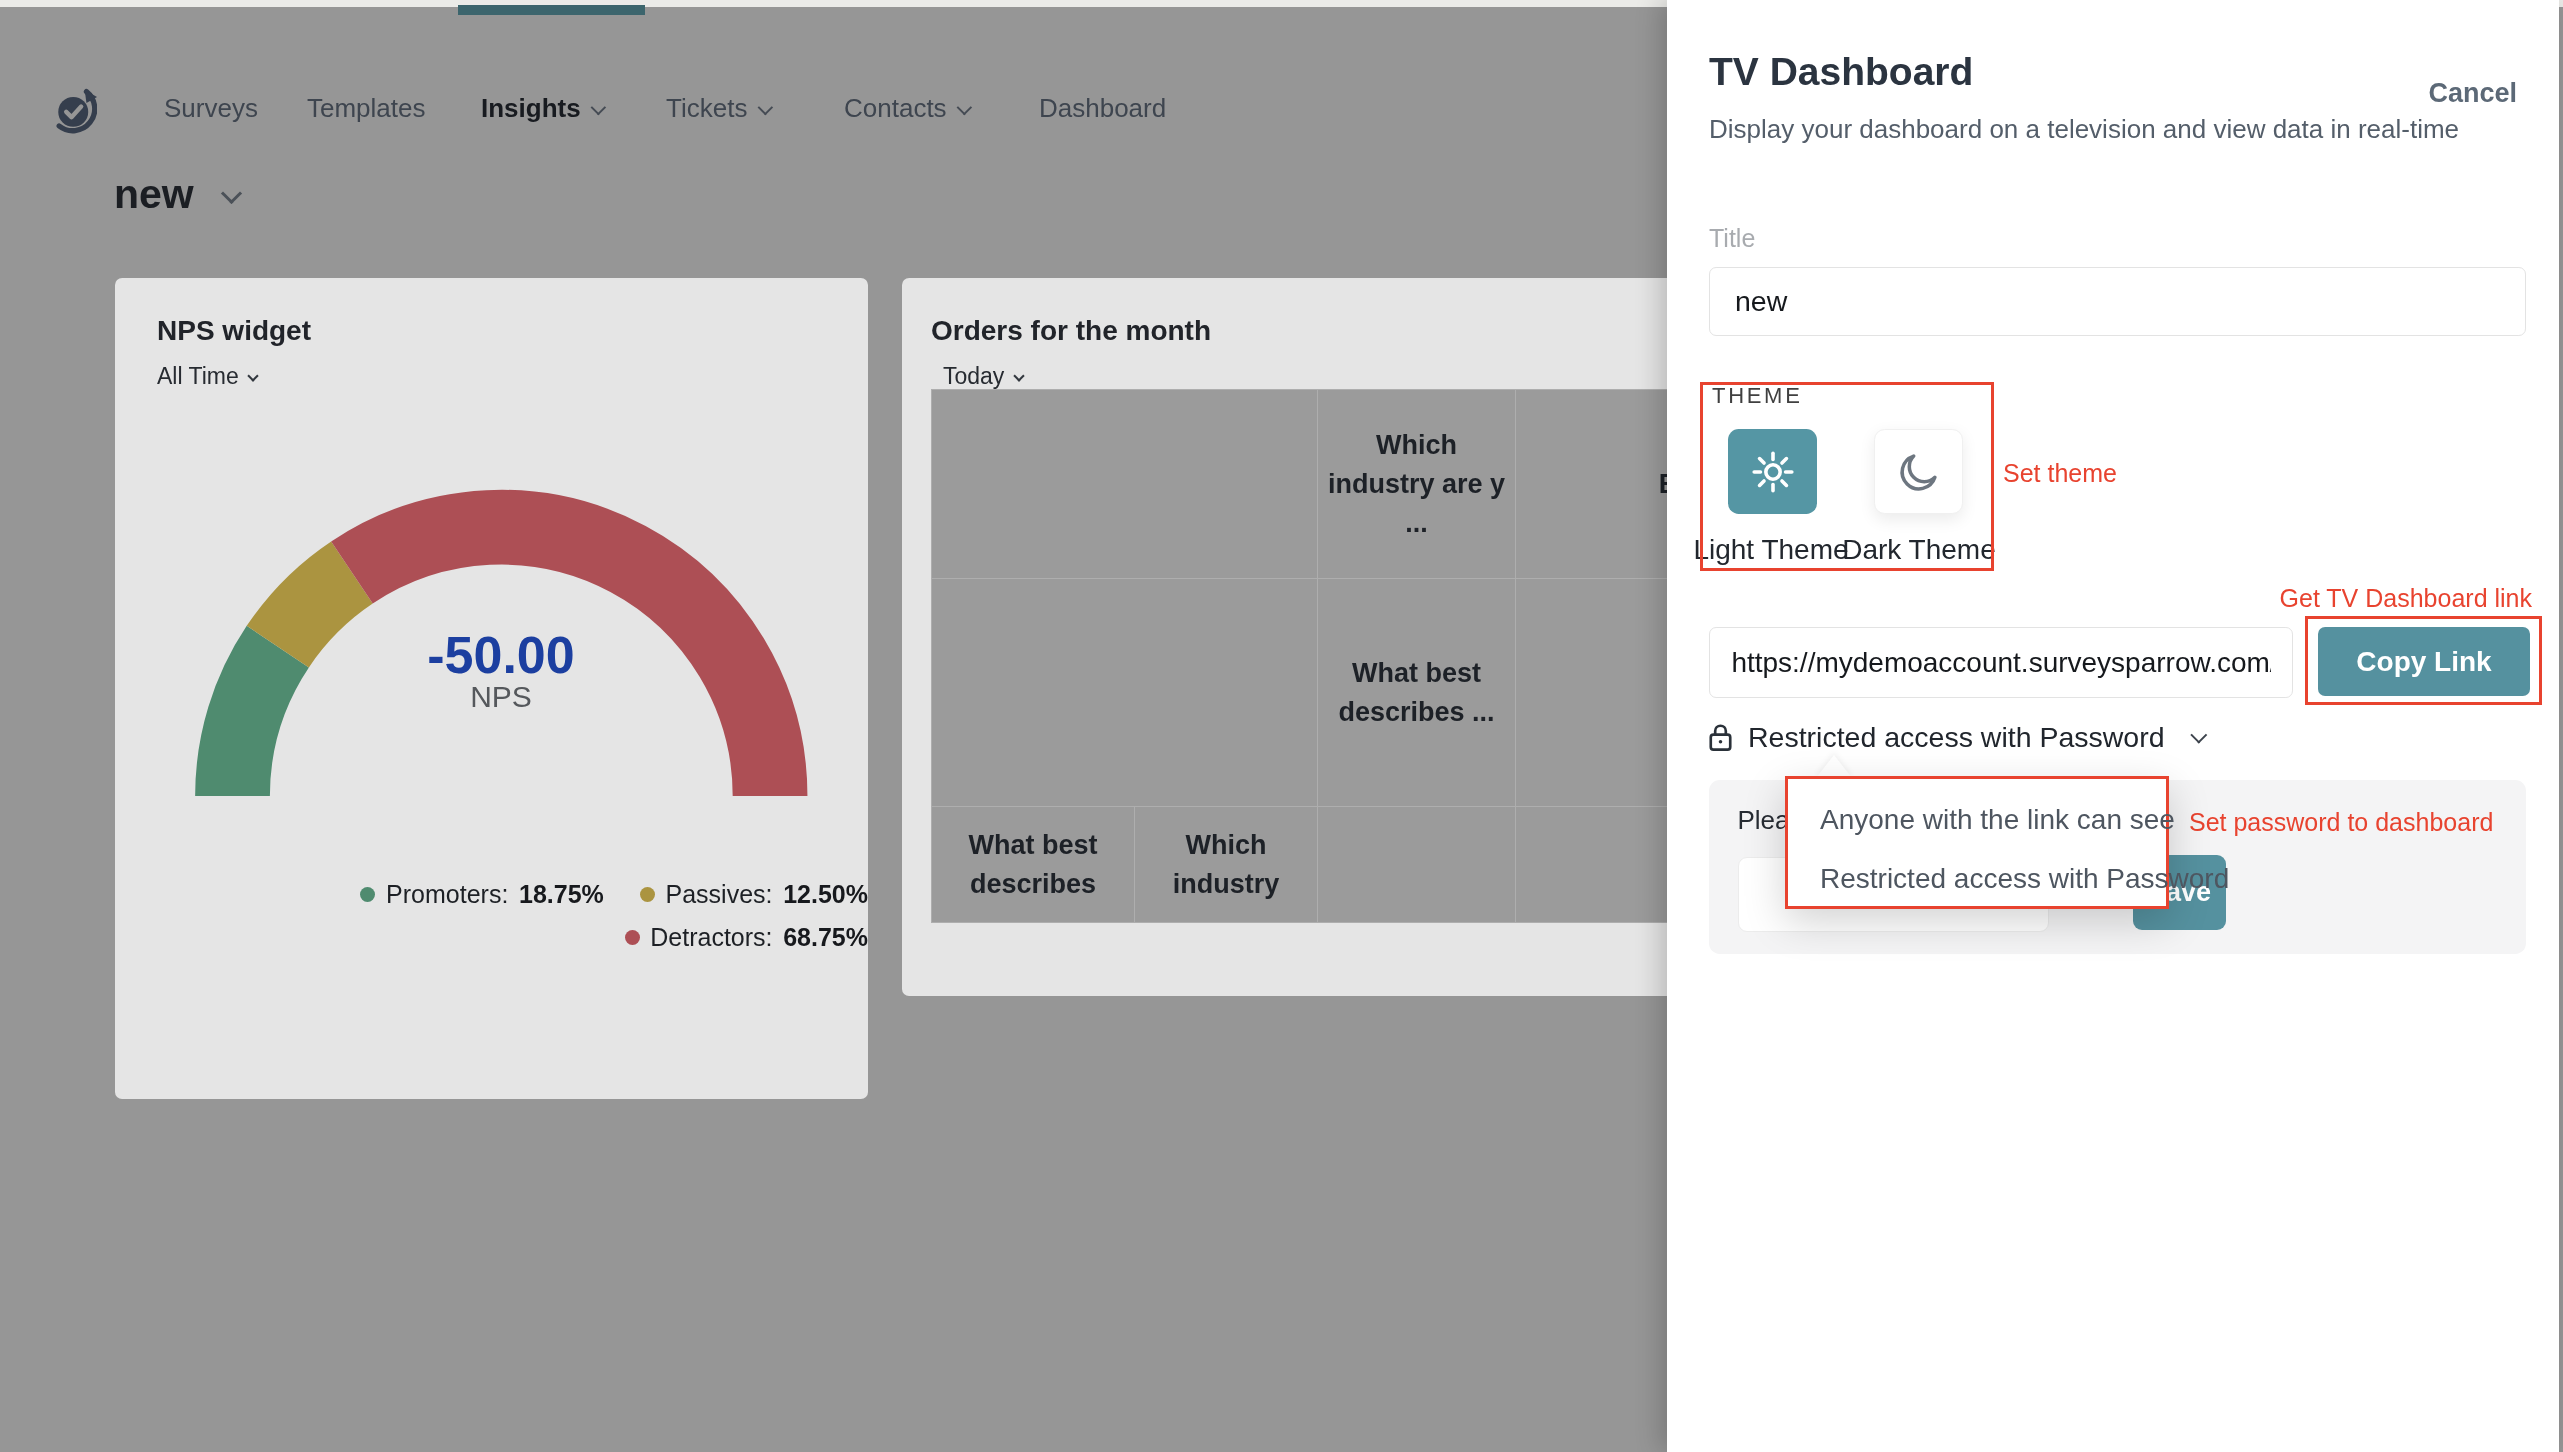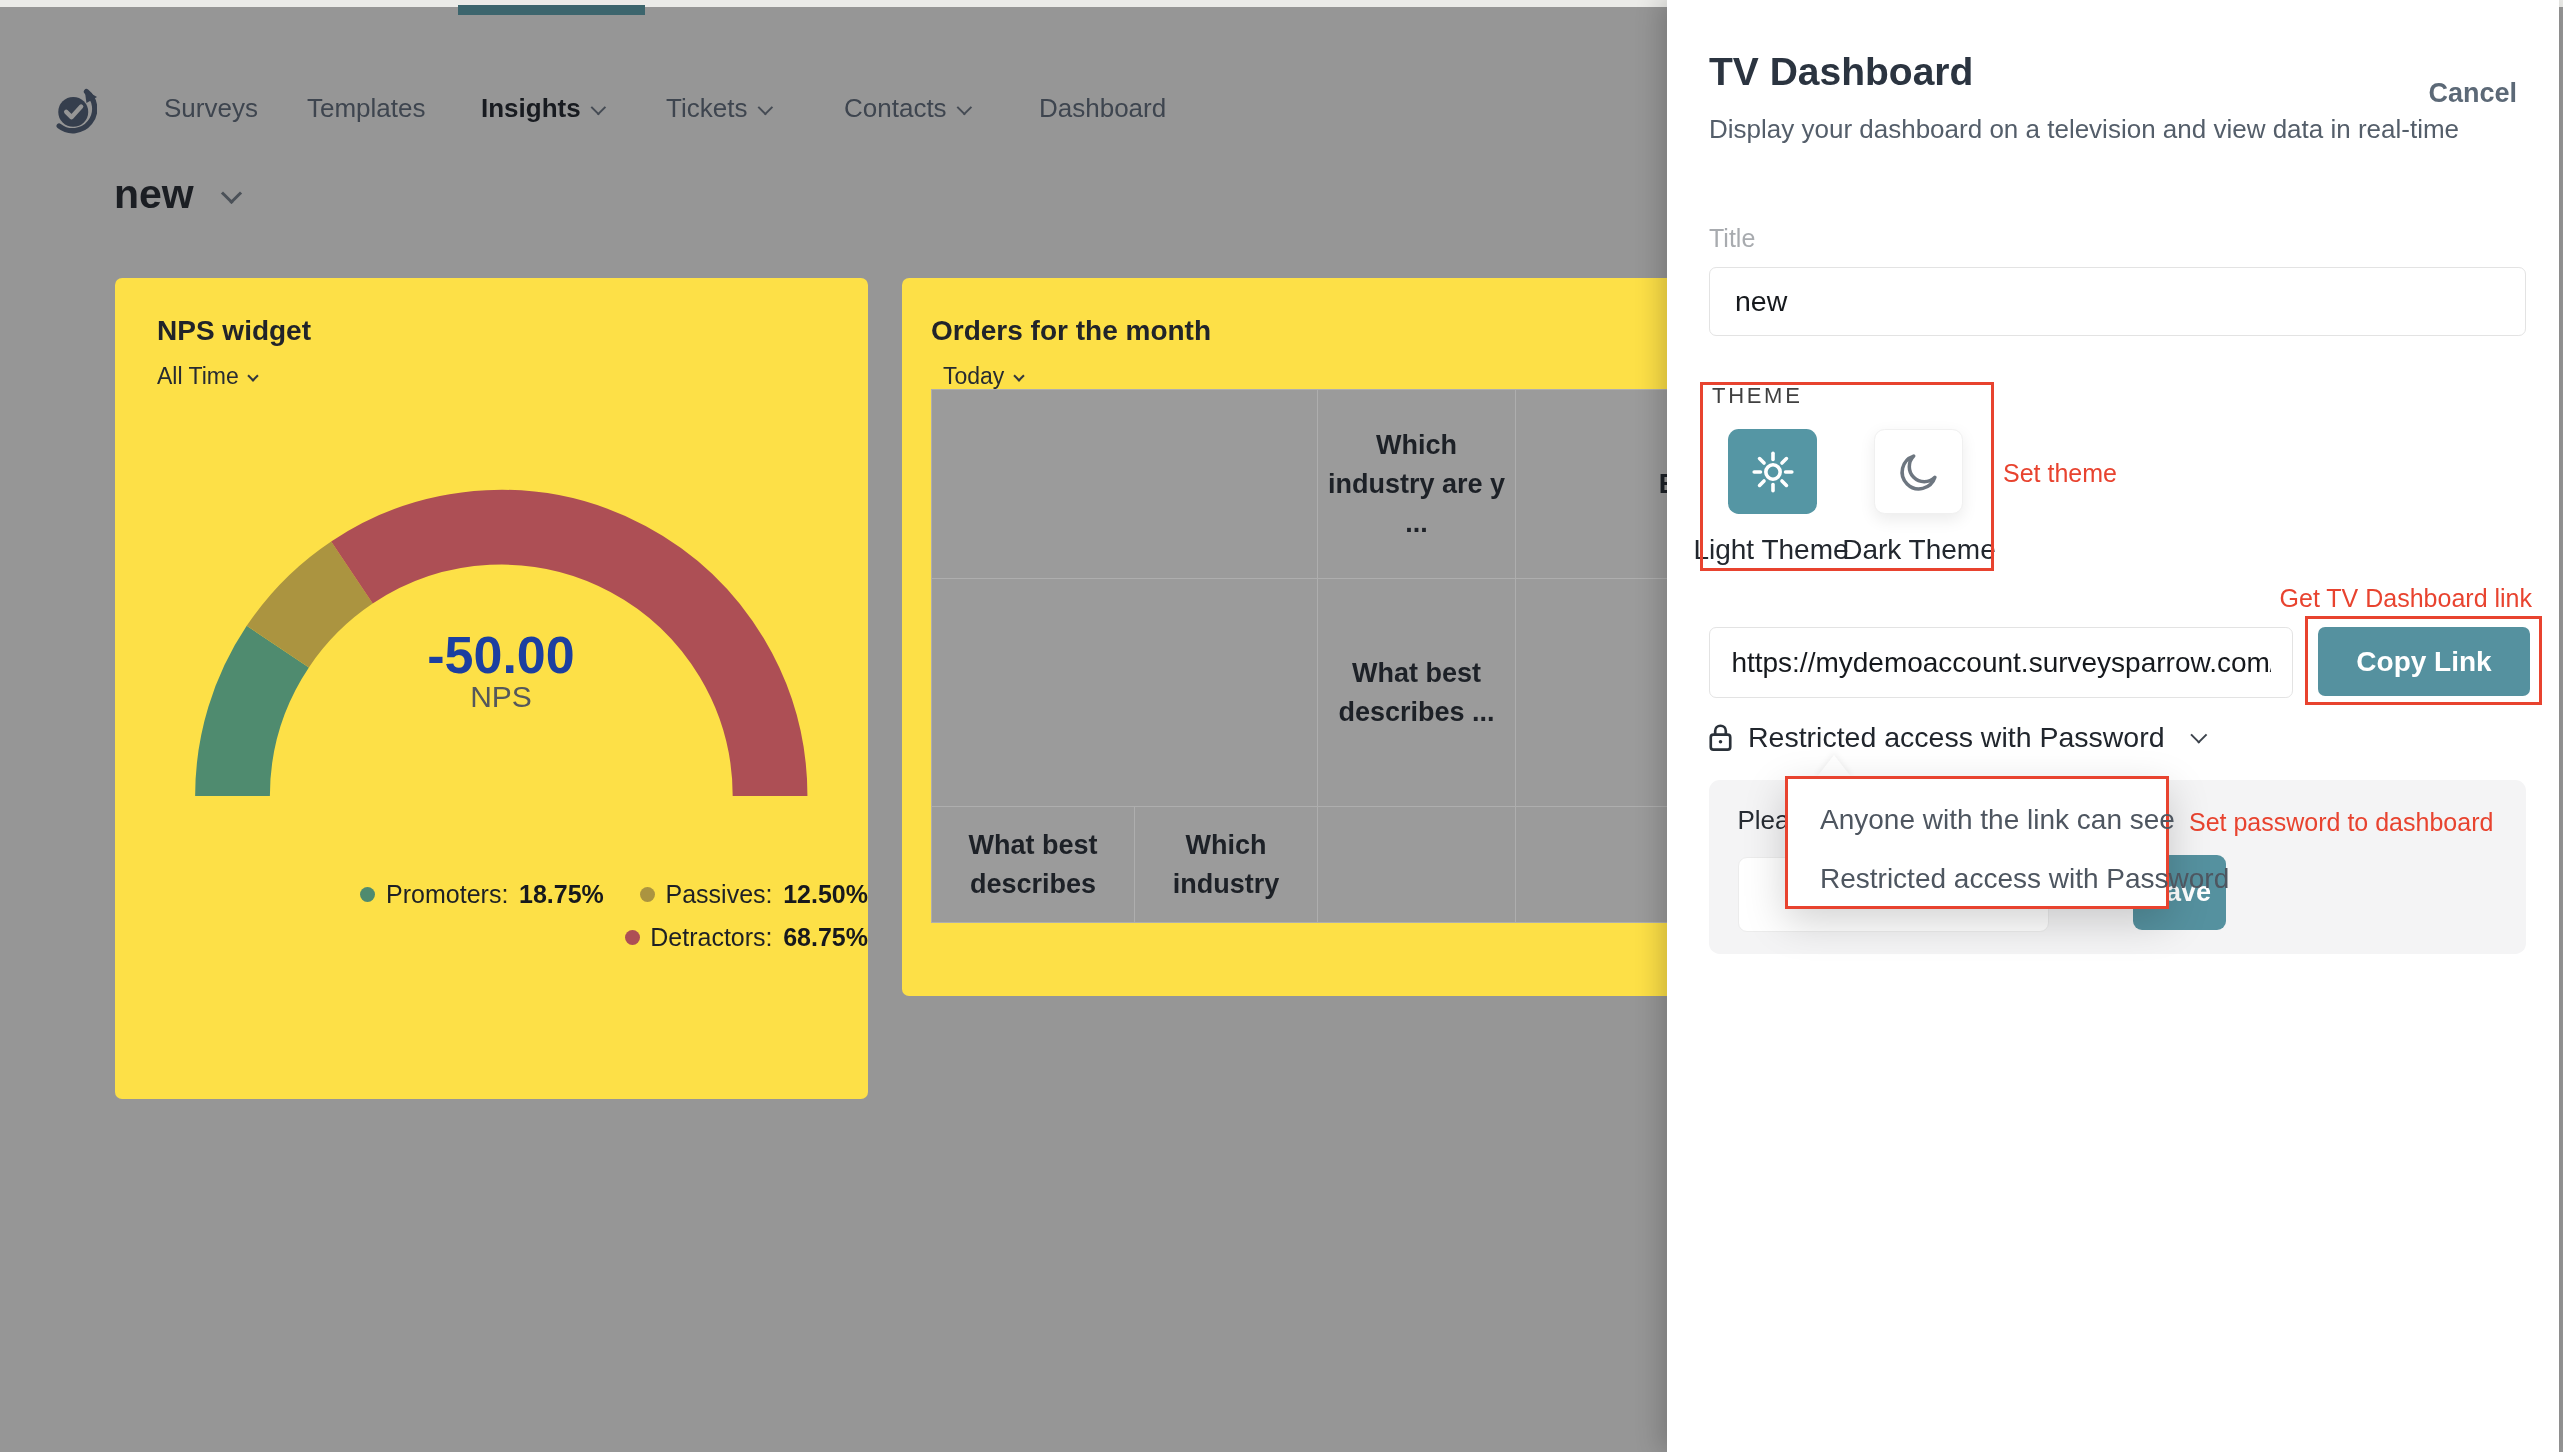--- a/index.html
+++ b/index.html
@@ -25,21 +25,21 @@
   .logo { position:absolute; left:53px; top:0px; width:44px; height:50px; }
   .nav-item { position:absolute; top:7.1px; font-size:26px; color:#3e454f; cursor:default; white-space:nowrap; }
   .nav-item.active { color:#181b20; font-weight:700; }
   .chev { display:inline-block; width:10.7px; height:10.7px; border-right:2.7px solid currentColor; border-bottom:2.7px solid currentColor; transform:rotate(45deg); margin-left:12.5px; margin-bottom:4.4px; color:#454b54; }
 
   
   .dash-title { position:absolute; left:114px; top:171px; font-size:41px; font-weight:700; color:#1b1e23; }
   .dash-title .chev { width:15px; height:15px; border-width:3.1px; margin-left:30px; margin-bottom:7.1px; color:#4b5158; }
 
   
-  .card { position:absolute; background:#fde047; border-radius:7.1px; }
+  .card { position:absolute; background:#e5e5e5; border-radius:7.1px; }
   .card-nps { left:115px; top:278px; width:753px; height:821px; }
   .card-orders { left:902px; top:278px; width:1032px; height:718px; }
   .card-title { position:absolute; left:42px; top:37px; font-size:28px; font-weight:700; color:#21242a; }
   .card-filter { position:absolute; left:42px; top:85px; font-size:23px; color:#272b31; }
   .card-filter .chev { width:8px; height:8px; border-width:2.2px; margin-left:10.7px; margin-bottom:3.6px; color:#32373e; }
 
   
   .gauge-svg { position:absolute; left:0; top:0; width:753px; height:623px; }
   .gauge-value { position:absolute; left:0; top:347px; width:772px; text-align:center; font-size:52px; font-weight:700; color:var(--blue); }
   .gauge-label { position:absolute; left:0; top:402px; width:772px; text-align:center; font-size:30px; color:#55585c; }

